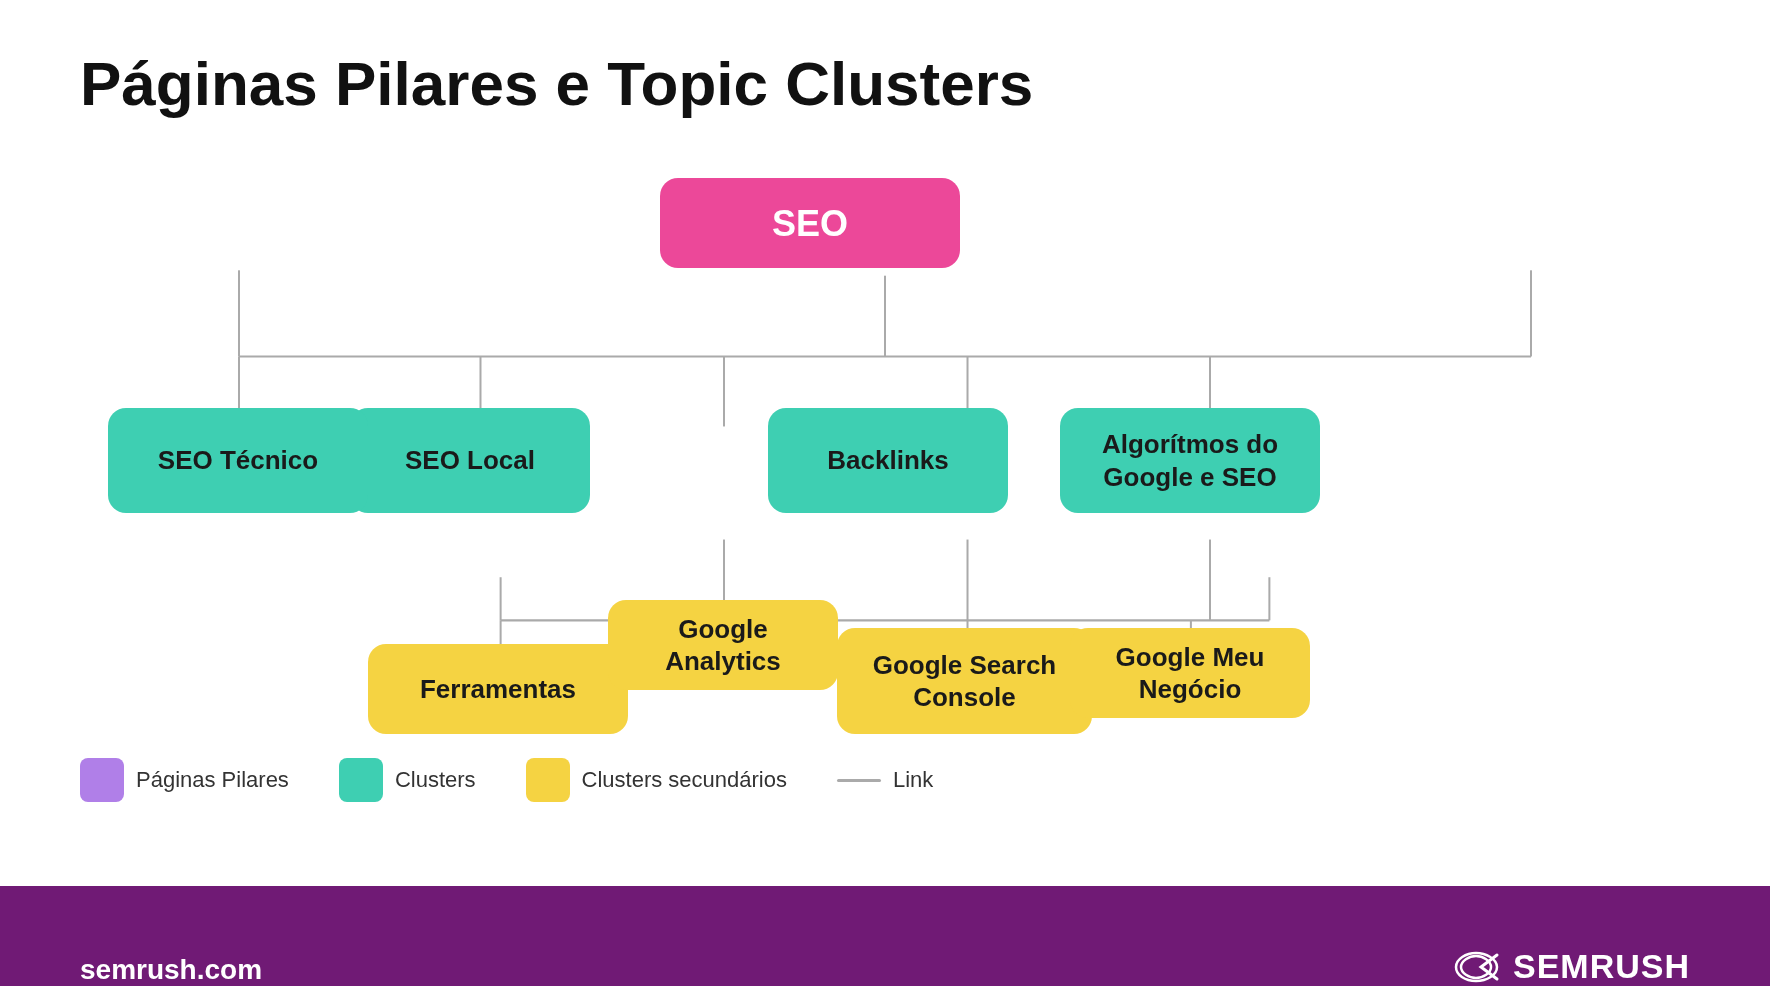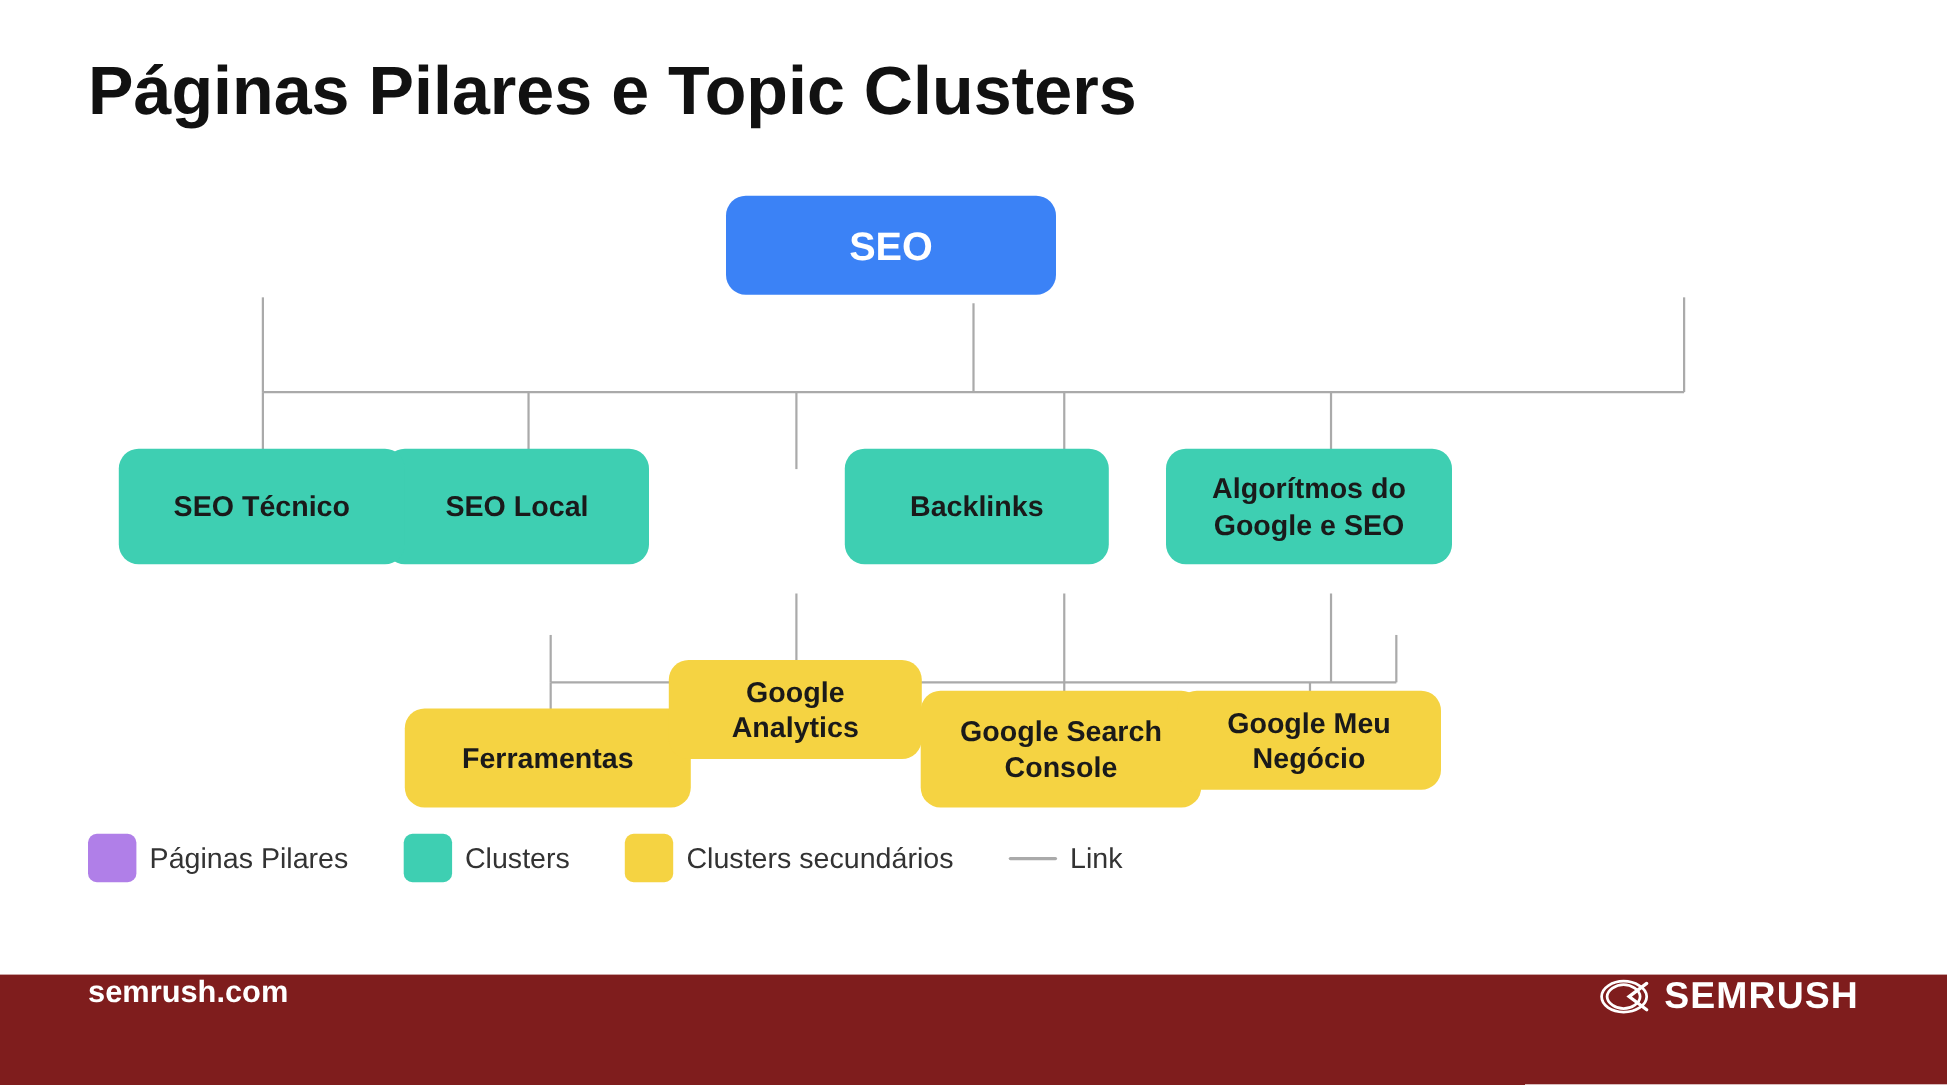--- a/index.html
+++ b/index.html
@@ -57,21 +57,21 @@
       align-items: center;
       justify-content: center;
       text-align: center;
       font-size: 26px;
       font-weight: 600;
       line-height: 1.25;
       padding: 10px 14px;
     }
 
     .node-purple {
-      background: #3b82f6;
+      background: #ec4899;
       color: #ffffff;
       font-size: 36px;
       font-weight: 800;
     }
 
     .node-teal {
       background: #3ecfb2;
       color: #1a1a1a;
     }
 
@@ -86,43 +86,43 @@
       align-items: center;
       gap: 50px;
       margin-top: 20px;
       padding-top: 10px;
     }
 
     .legend-item {
       display: flex;
       align-items: center;
       gap: 12px;
-      font-size: 26px;
+      font-size: 22px;
       color: #333;
     }
 
     .legend-color {
       width: 44px;
       height: 44px;
       border-radius: 8px;
     }
 
     .legend-line {
       width: 44px;
       height: 3px;
       background: #aaa;
       border-radius: 2px;
     }
 
     
     .footer {
-      background: #7f1d1d;
+      background: #701a75;
       height: 100px;
       display: flex;
-      align-items: flex-start;
+      align-items: flex-end;
       justify-content: space-between;
       padding: 0 80px;
     }
 
     .footer-url {
       color: #ffffff;
       font-size: 28px;
       font-weight: 600;
     }
 

